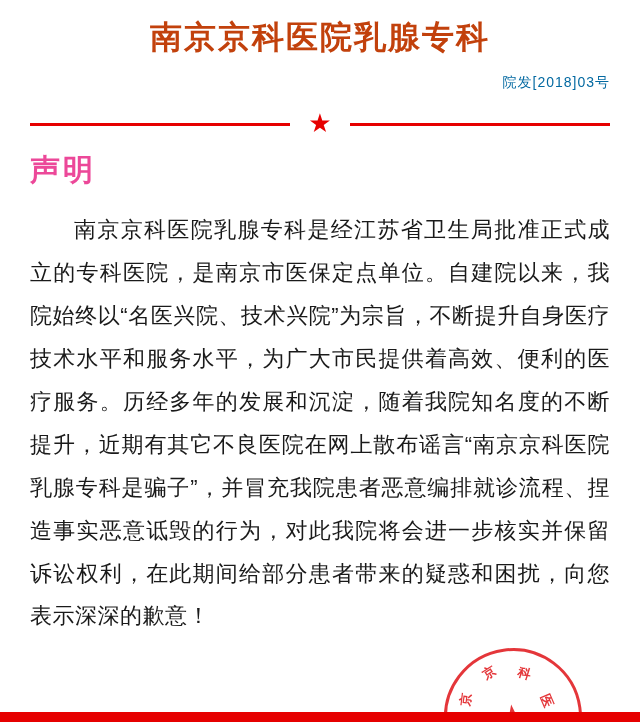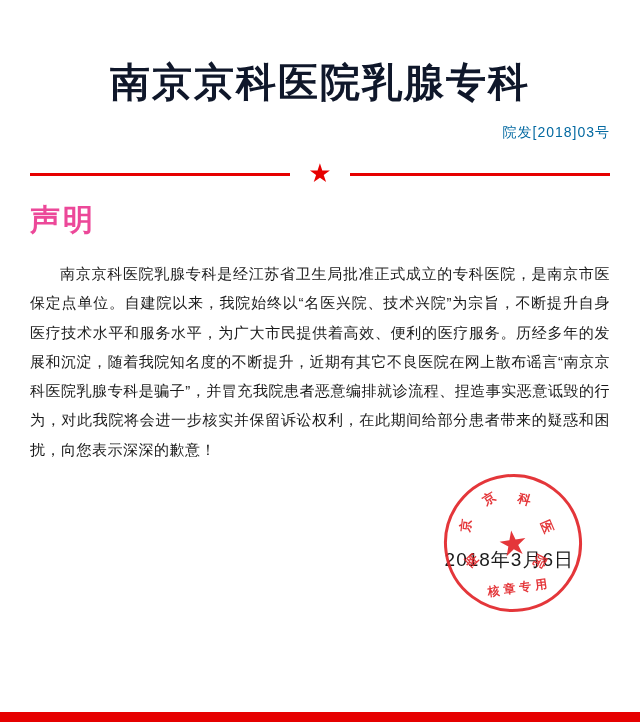--- a/index.html
+++ b/index.html
@@ -16,26 +16,26 @@
   }
   .page {
     position: relative;
     width: 640px;
     height: 722px;
     box-sizing: border-box;
     padding: 0 30px;
   }
   .doc-title {
     margin: 0;
-    padding-top: 58px;
+    padding-top: 18px;
     text-align: center;
-    font-size: 40px;
+    font-size: 32px;
     font-weight: bold;
     letter-spacing: 2px;
-    color: #0f172a;
+    color: #c2410c;
     line-height: 1.2;
   }
   .doc-number {
     margin: 0;
     padding-top: 18px;
     text-align: right;
     font-size: 14px;
     color: #0369a1;
     letter-spacing: 1px;
   }
@@ -70,21 +70,21 @@
     padding-top: 14px;
     text-align: left;
     font-size: 30px;
     font-weight: bold;
     color: #ec4899;
     letter-spacing: 3px;
   }
   .body-text {
     margin: 0;
     padding-top: 18px;
-    font-size: 15px;
+    font-size: 22px;
     line-height: 1.95;
     text-align: justify;
     text-justify: inter-ideograph;
     text-indent: 2em;
     color: #1a1a1a;
     letter-spacing: 0.5px;
   }
   .sign-area {
     position: relative;
     height: 160px;

